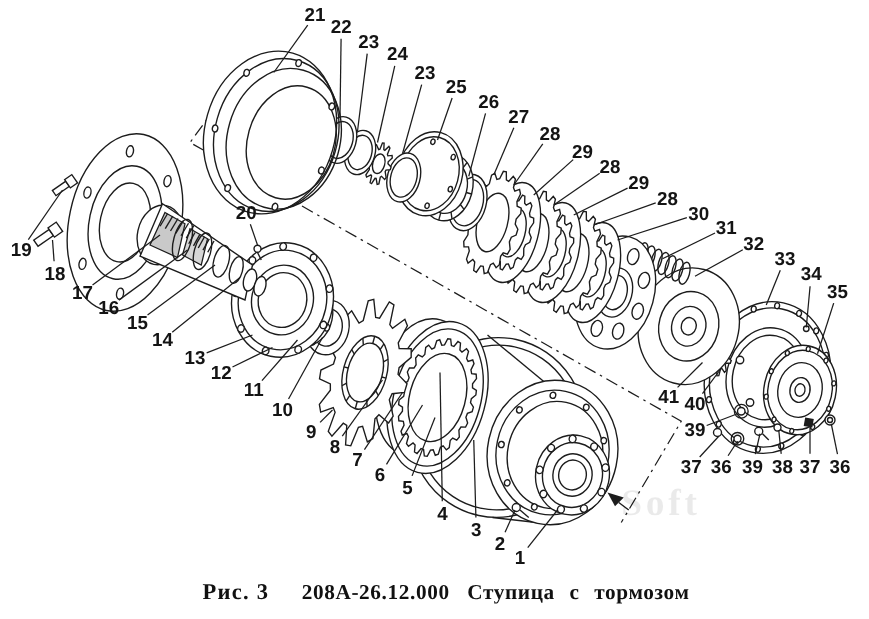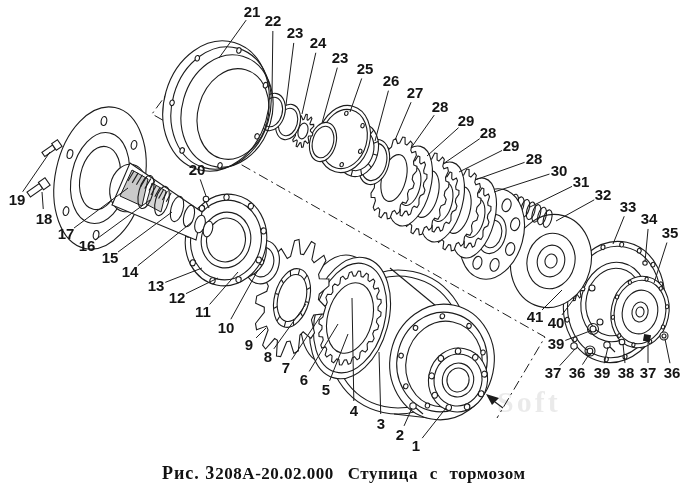--- a/index.html
+++ b/index.html
@@ -7,21 +7,21 @@
         font-family:"Liberation Sans",sans-serif;}
   svg{position:absolute;left:0;top:0;}
   .ln{stroke:#1c1c1c;fill:none;stroke-width:1.1;}
   .fw{stroke:#1c1c1c;fill:#fff;stroke-width:1.1;}
   .dd{stroke:#1c1c1c;fill:none;stroke-width:1;stroke-dasharray:10 4 2 4;}
   .ld{stroke:#1c1c1c;stroke-width:1;}
   .co{font:bold 15px "Liberation Sans",sans-serif;fill:#141414;text-anchor:middle;}
   .wm{font:bold 30px "Liberation Serif",serif;fill:#000;opacity:0.08;letter-spacing:3px;}
   .caption{position:absolute;left:162px;top:463px;color:#111;
            font-family:"Liberation Serif",serif;font-weight:bold;font-size:17px;white-space:nowrap;}
-  .cap-label{font-size:18px;letter-spacing:1px;}
+  .cap-label{font-size:18px;margin-right:26px;letter-spacing:1px;}
   .cap-code{margin-right:14px;letter-spacing:0.5px;}
   .cap-title{letter-spacing:0.5px;word-spacing:7px;}
 </style>
 </head>
 <body>
 
 <div class="page">
 <svg width="695" height="460" viewBox="0 0 695 460">
 
   <g>
@@ -451,15 +451,15 @@
         <line x1="624.971008489145" y1="363.0530820617345" x2="623" y2="344" class="ld"></line>
         <text x="626" y="378" class="co">38</text>
         <line x1="648" y1="363" x2="648" y2="341" class="ld"></line>
         <text x="648" y="378" class="co">37</text>
         <line x1="669.9834707932952" y1="363.2054295674335" x2="665" y2="339" class="ld"></line>
         <text x="672" y="378" class="co">36</text>
       </g>
 </svg>
 
 <div class="caption">
-  <span class="cap-label">Рис. 3</span><span class="cap-code">208А-20.02.000</span><span class="cap-title">Ступица с тормозом</span>
+  <span class="cap-label">Рис. 3</span><span class="cap-code">208А-26.12.000</span><span class="cap-title">Ступица с тормозом</span>
 </div>
 </div>
 
 </body></html>

